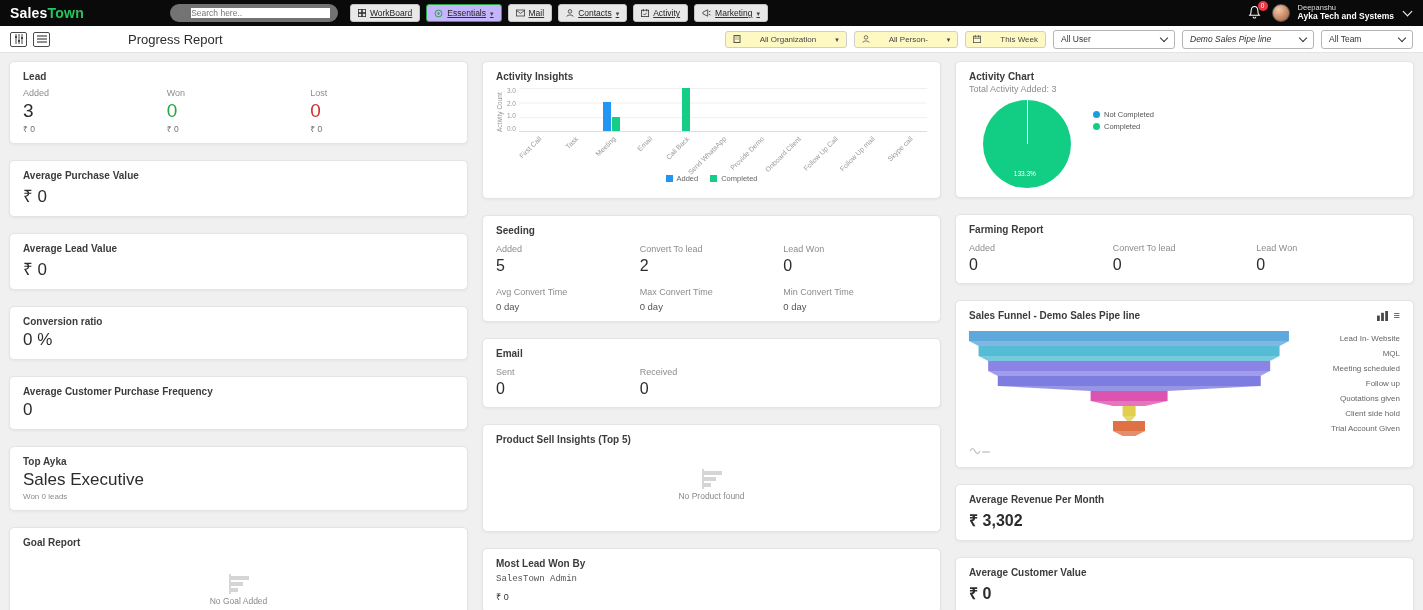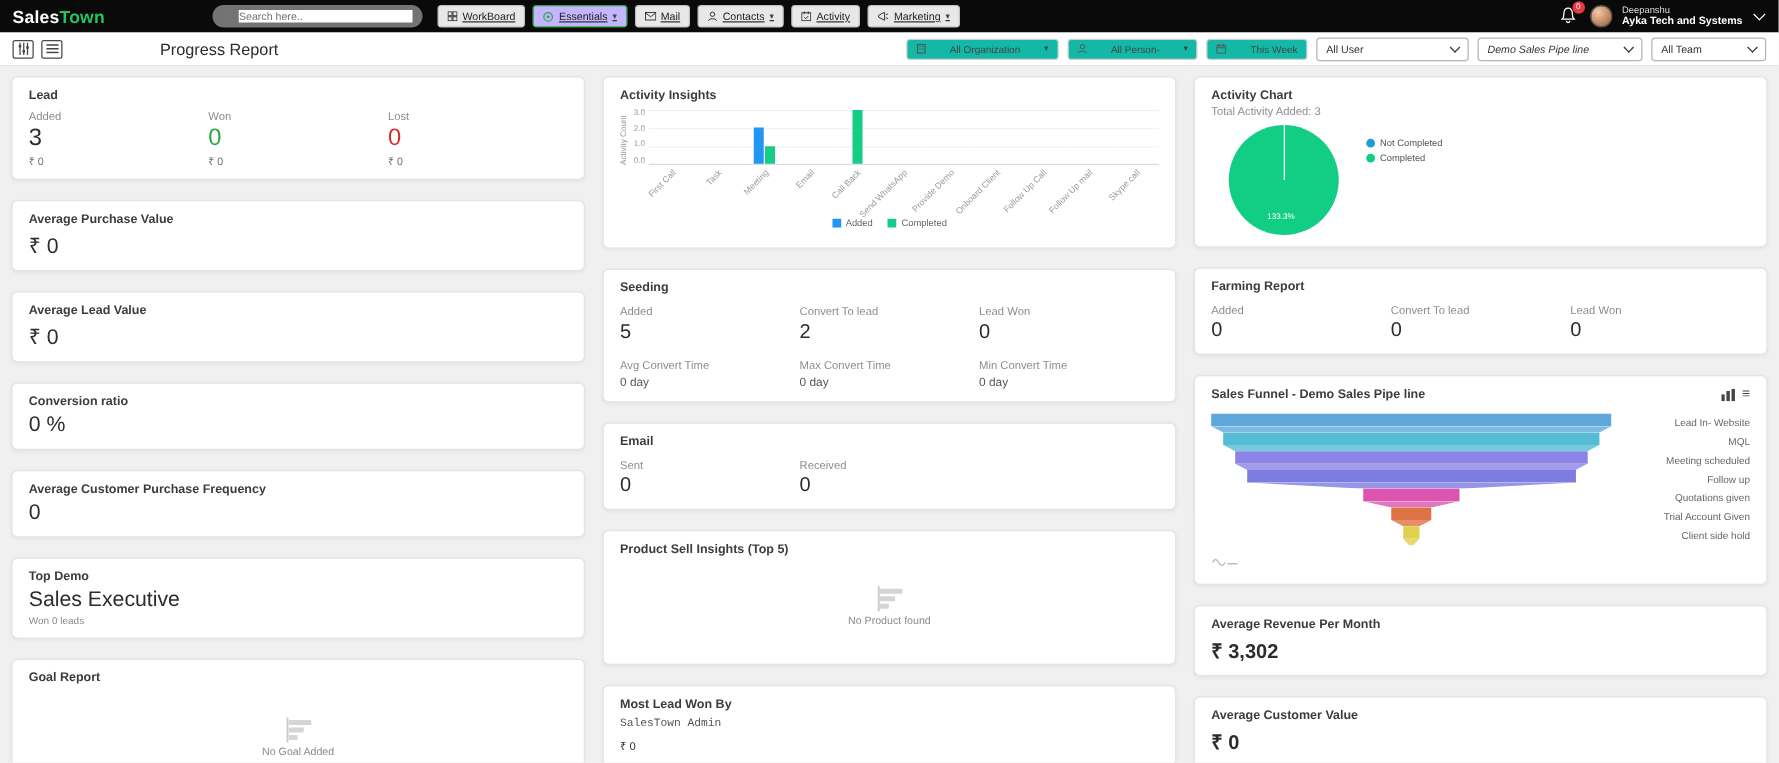--- a/index.html
+++ b/index.html
@@ -32,21 +32,21 @@
   .tb-caret { width:7px; height:7px; border-right:1.6px solid #fff; border-bottom:1.6px solid #fff;
     transform:rotate(45deg); margin:-3px 2px 0 2px; cursor:pointer; }
 
   
   .subheader { height:27px; background:#fff; border-bottom:1px solid #e4e4e4;
     display:flex; align-items:center; padding:0 10px; gap:6px; }
   .sq-btn { width:17px; height:15px; border:1px solid #4a4a4a; border-radius:2px; background:#fff;
     display:flex; align-items:center; justify-content:center; cursor:pointer; }
   .page-title { font-size:13px; color:#2c2c2c; margin-left:72px; font-weight:500; }
   .sh-right { margin-left:auto; display:flex; align-items:center; gap:7px; }
-  .pill { height:17px; border:1px solid #cfcfcf; border-radius:3px; background:#14b8a6; font-size:8px;
+  .pill { height:17px; border:1px solid #cfcfcf; border-radius:3px; background:#fef9c3; font-size:8px;
     color:#444; padding:0 7px; display:flex; align-items:center; gap:19px; cursor:pointer; white-space:nowrap; }
   .select { height:19px; border:1px solid #b5b5b5; border-radius:3px; background:#fff; font-size:8.5px;
     color:#333; padding:0 7px; display:flex; align-items:center; justify-content:space-between; cursor:pointer; }
   .sel-user { width:122px; } .sel-pipe { width:132px;font-style:italic; } .sel-team { width:92px; }
   .sel-arrow { width:6px; height:6px; border-right:1.7px solid #333; border-bottom:1.7px solid #333;
     transform:rotate(45deg); margin-top:-3px; }
 
   
   .content { display:flex; gap:14px; padding:8px 9px; align-items:flex-start; }
   .col { flex:1; display:flex; flex-direction:column; gap:16px; min-width:0; }
@@ -305,21 +305,21 @@
       <div class="card-title">Conversion ratio</div>
       <div class="big">0 %</div>
     </section>
 
     <section class="card value-card">
       <div class="card-title">Average Customer Purchase Frequency</div>
       <div class="big">0</div>
     </section>
 
     <section class="card value-card">
-      <div class="card-title">Top Demo</div>
+      <div class="card-title">Top Ayka</div>
       <div class="big">Sales Executive</div>
       <div class="topteam-sub">Won 0 leads</div>
     </section>
 
     <section class="card empty-card" style="min-height:113px">
       <div class="card-title">Goal Report</div>
       <div class="empty-body">
         <svg width="34" height="24" viewBox="0 0 34 24">
             <line x1="8" y1="2" x2="8" y2="22" stroke="#c9c9c9" stroke-width="1.5"></line>
             <rect x="9" y="4" width="18" height="4" fill="#d5d5d5"></rect>
@@ -580,33 +580,33 @@
           <div class="fn-row">
             <div class="fn-zone">
               <div class="fn-rect" style="width: 24%; background: rgb(221, 84, 176);"></div>
               <div class="fn-conn" style="background: rgb(221, 84, 176); opacity: 0.8; clip-path: polygon(38% 0px, 62% 0px, 55% 100%, 45% 100%);"></div>
             </div>
             <div class="fn-line"></div>
             <span class="fn-label">Quotations given</span>
           </div>
           <div class="fn-row">
             <div class="fn-zone">
+              <div class="fn-rect" style="width: 4%; background: rgb(224, 208, 78);"></div>
+              <div class="fn-conn" style="background: rgb(224, 208, 78); opacity: 0.8; clip-path: polygon(48% 0px, 52% 0px, 50.6% 100%, 49.4% 100%);"></div>
+            </div>
+            <div class="fn-line"></div>
+            <span class="fn-label">Client side hold</span>
+          </div>
+          <div class="fn-row">
+            <div class="fn-zone">
               <div class="fn-rect" style="width: 10%; background: rgb(222, 114, 69);"></div>
               <div class="fn-conn" style="background: rgb(222, 114, 69); opacity: 0.8; clip-path: polygon(45% 0px, 55% 0px, 52% 100%, 48% 100%);"></div>
             </div>
             <div class="fn-line"></div>
             <span class="fn-label">Trial Account Given</span>
-          </div>
-          <div class="fn-row">
-            <div class="fn-zone">
-              <div class="fn-rect" style="width: 4%; background: rgb(224, 208, 78);"></div>
-              <div class="fn-conn" style="background: rgb(224, 208, 78); opacity: 0.8; clip-path: polygon(48% 0px, 52% 0px, 50.6% 100%, 49.4% 100%);"></div>
-            </div>
-            <div class="fn-line"></div>
-            <span class="fn-label">Client side hold</span>
           </div>
         </div>
       <div class="fn-foot">
         <svg width="22" height="9" viewBox="0 0 22 9">
             <path d="M1 6 Q3.5 1 6 6 T11 6" fill="none" stroke="#bdbdbd" stroke-width="1.2"></path>
             <line x1="13" y1="7" x2="21" y2="7" stroke="#bdbdbd" stroke-width="1.2"></line>
           </svg>
       </div>
     </section>
 

